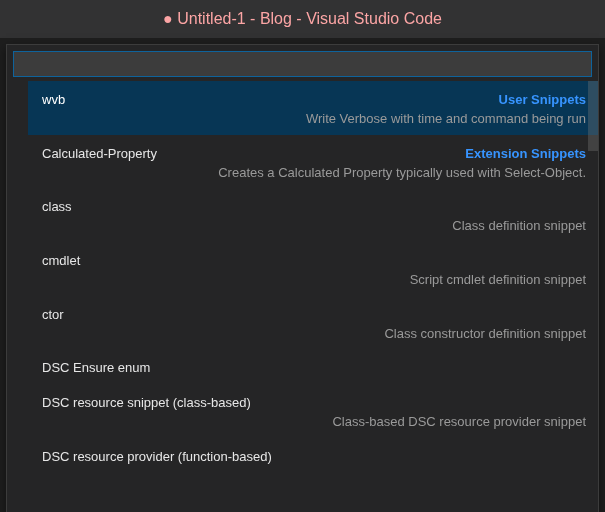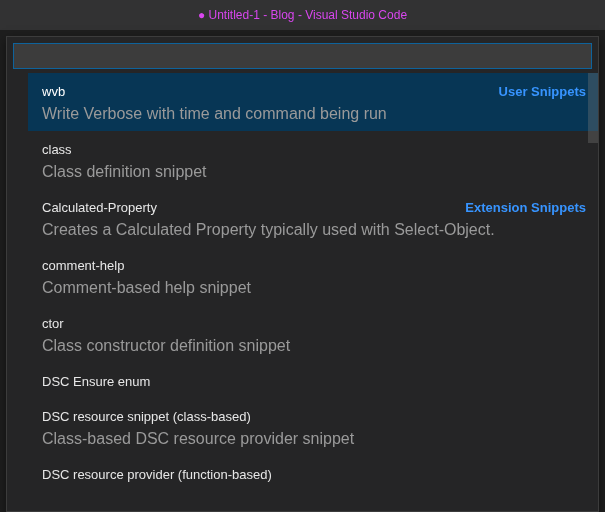--- a/index.html
+++ b/index.html
@@ -4,27 +4,27 @@
 <style>
   * { margin: 0; padding: 0; box-sizing: border-box; }
   html, body { width: 605px; height: 512px; overflow: hidden; }
   body {
     background: #1e1e1e;
     font-family: "Segoe UI", "Helvetica Neue", Arial, sans-serif;
     font-size: 13px;
     color: #cccccc;
   }
   .titlebar {
-    height: 30px;
+    height: 38px;
     background: #323233;
     display: flex;
     align-items: center;
     justify-content: center;
-    color: #d946ef;
-    font-size: 12px;
+    color: #fca5a5;
+    font-size: 16px;
   }
   .picker {
     margin: 6px 6px 0 6px;
     background: #252526;
     border: 1px solid #3c3c3c;
     box-shadow: 0 4px 10px rgba(0,0,0,0.5);
     height: 476px;
     display: flex;
     flex-direction: column;
   }
@@ -67,21 +67,22 @@
   }
   .item.selected .title { color: #ffffff; }
   .item .spacer { flex: 1; }
   .item .tag {
     color: #3794ff;
     font-size: 13px;
     font-weight: bold;
   }
   .item .desc {
     color: #9a9a9a;
-    font-size: 16px;
+    font-size: 13px;
+    text-align: right;
   }
   .scrollbar {
     position: absolute;
     right: 0;
     top: 0;
     width: 10px;
     height: 70px;
     background: rgba(121,121,121,0.35);
   }
 </style>
@@ -101,39 +102,39 @@
   <div class="item selected">
         <div class="row1">
           <span class="title">wvb</span>
           <span class="spacer"></span>
           <span class="tag">User Snippets</span>
         </div>
         <div class="desc">Write Verbose with time and command being run</div>
       </div>
       <div class="item">
         <div class="row1">
-          <span class="title">class</span>
-          <span class="spacer"></span>
-        </div>
-        <div class="desc">Class definition snippet</div>
-      </div>
-      <div class="item">
-        <div class="row1">
           <span class="title">Calculated-Property</span>
           <span class="spacer"></span>
           <span class="tag">Extension Snippets</span>
         </div>
         <div class="desc">Creates a Calculated Property typically used with Select-Object.</div>
       </div>
       <div class="item">
         <div class="row1">
-          <span class="title">comment-help</span>
+          <span class="title">class</span>
           <span class="spacer"></span>
         </div>
-        <div class="desc">Comment-based help snippet</div>
+        <div class="desc">Class definition snippet</div>
+      </div>
+      <div class="item">
+        <div class="row1">
+          <span class="title">cmdlet</span>
+          <span class="spacer"></span>
+        </div>
+        <div class="desc">Script cmdlet definition snippet</div>
       </div>
       <div class="item">
         <div class="row1">
           <span class="title">ctor</span>
           <span class="spacer"></span>
         </div>
         <div class="desc">Class constructor definition snippet</div>
       </div>
       <div class="item">
         <div class="row1">

